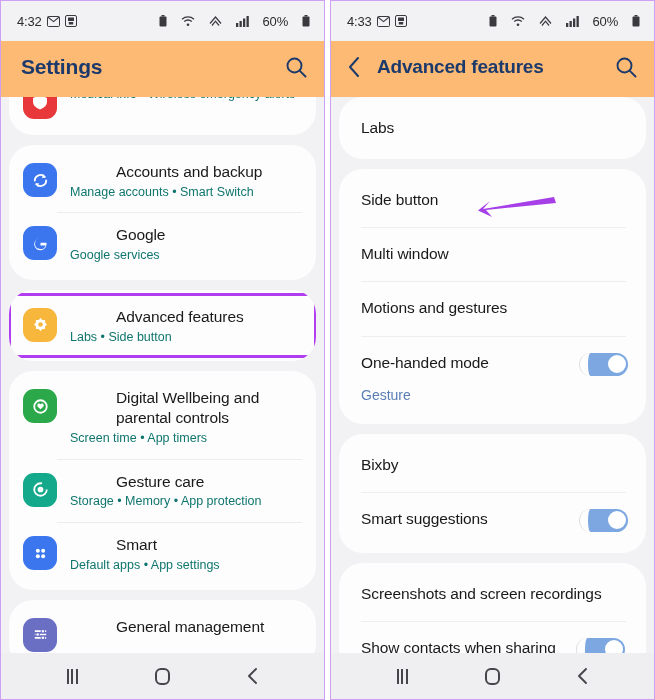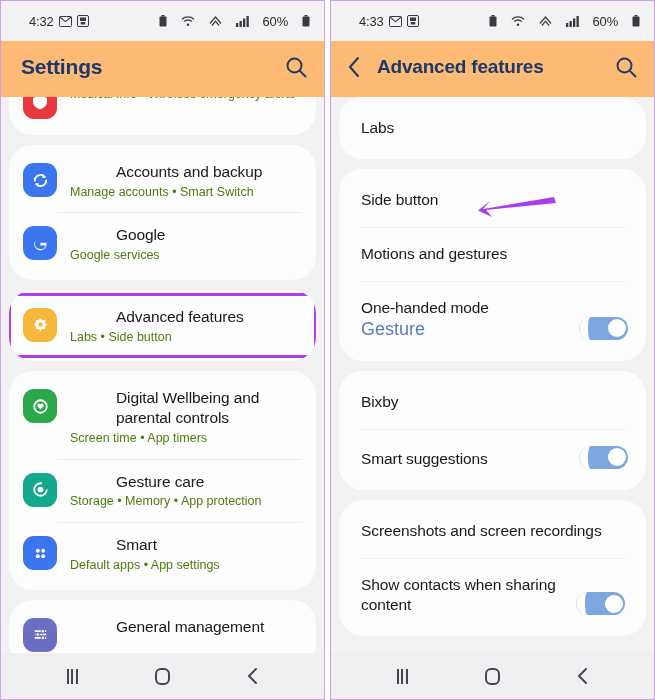--- a/index.html
+++ b/index.html
@@ -26,21 +26,21 @@
     flex-direction: column;
   }
 
   
   .statusbar {
     height: 40px;
     flex: 0 0 40px;
     display: flex;
     align-items: center;
     justify-content: space-between;
-    padding: 0 14px 0 28px;
+    padding: 0 14px 0 16px;
     background: #f2f2f4;
     font-size: 12.5px;
     color: #2b2b2e;
   }
   .sb-left { display: flex; align-items: center; gap: 5px; }
   .sb-right { display: flex; align-items: center; gap: 14px; }
   .sb-time { font-size: 13px; letter-spacing: -0.2px; color: #2b2b2e; }
   .sb-ico { display: inline-flex; align-items: center; }
 
   
@@ -112,58 +112,58 @@
   .row-txt { flex: 1; min-width: 0; padding-top: 1px; }
   .row-title {
     font-size: 15.5px;
     color: #19191b;
     line-height: 1.28;
     letter-spacing: -0.1px;
     margin-left: 46px;
   }
   .row-sub {
     font-size: 12.5px;
-    color: #4d7c0f;
+    color: #0f766e;
     margin-top: 3px;
     line-height: 1.25;
   }
 
   
   .row.highlight {
     outline: 3.5px solid #b23df0;
     outline-offset: -2px;
     border-radius: 3px;
   }
 
   
   .srow {
     display: flex;
-    align-items: flex-end;
+    align-items: flex-start;
     padding: 17px 18px 17px 22px;
     position: relative;
     min-height: 50px;
   }
   .srow + .srow::before {
     content: "";
     position: absolute;
     top: 0; left: 22px; right: 20px;
     height: 1px;
     background: #eeeef0;
   }
   .srow-txt { flex: 1; min-width: 0; }
   .srow-title {
     font-size: 15.5px;
     color: #19191b;
     line-height: 1.3;
     letter-spacing: -0.1px;
   }
   .srow-sub {
-    font-size: 18px;
+    font-size: 14px;
     color: #5a7db5;
-    margin-top: 0;
+    margin-top: 14px;
   }
 
   
   .toggle {
     flex: 0 0 auto;
     width: 40px; height: 23px;
     border-radius: 12px;
     background: #7ca7e0;
     position: relative;
     margin-left: 10px;
@@ -502,20 +502,25 @@
       </div>
 
       <div class="card" style="position:relative;">
         <div class="srow">
           <div class="srow-txt">
             <div class="srow-title">Side button</div>
           </div>
         </div>
         <div class="srow">
           <div class="srow-txt">
+            <div class="srow-title">Multi window</div>
+          </div>
+        </div>
+        <div class="srow">
+          <div class="srow-txt">
             <div class="srow-title">Motions and gestures</div>
           </div>
         </div>
         <div class="srow">
           <div class="srow-txt">
             <div class="srow-title">One-handed mode</div>
             <div class="srow-sub">Gesture</div>
           </div>
           <div class="toggle">
               <span class="knob"></span>

